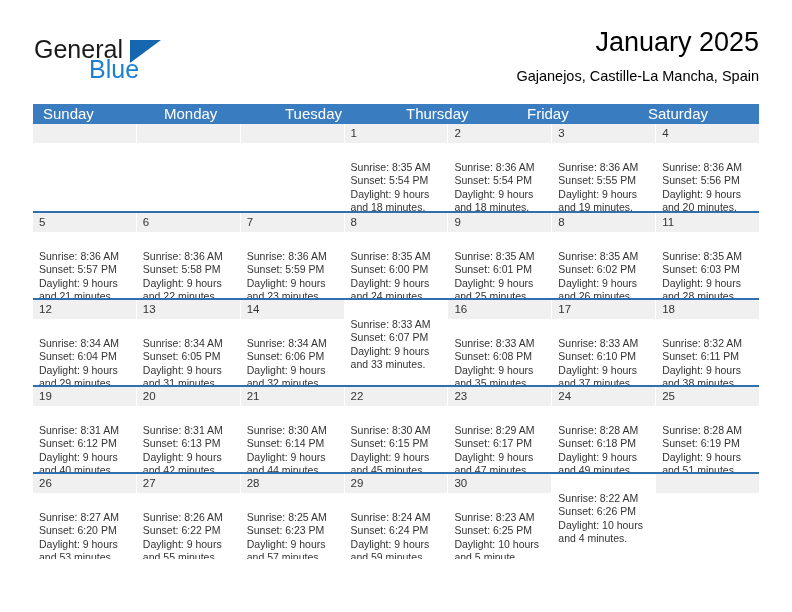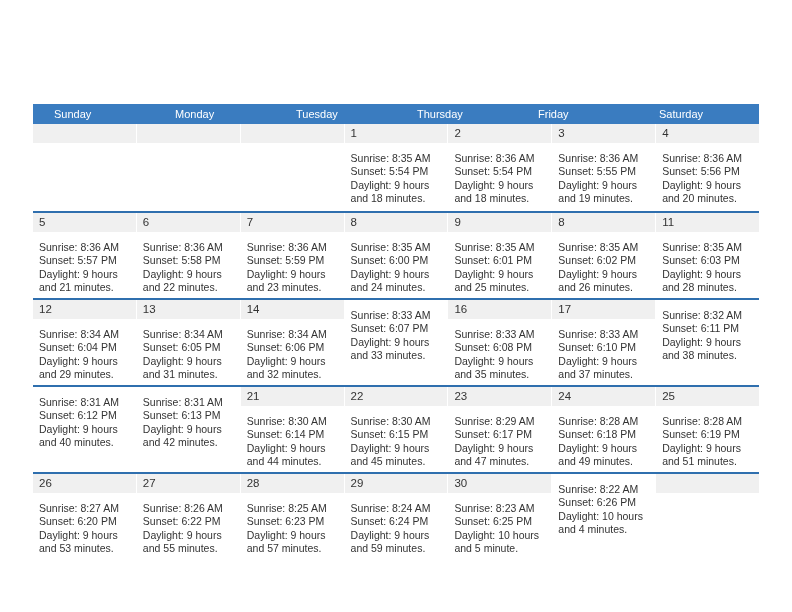--- a/index.html
+++ b/index.html
@@ -95,23 +95,23 @@
     width: 726px;
   }
   .weekdays {
     display: flex;
     background: #3a7cc0;
     height: 20px;
   }
   .weekday {
     flex: 1 1 0;
     color: #ffffff;
-    font-size: 11px;
+    font-size: 15px;
     line-height: 20px;
-    padding-left: 21px;
+    padding-left: 10px;
     box-sizing: border-box;
     white-space: nowrap;
   }
 
   .week {
     display: flex;
     border-top: 2px solid #2f6fae;
     height: 87px;
     box-sizing: border-box;
   }
@@ -133,37 +133,51 @@
     background: #f0f0f0;
     box-sizing: border-box;
   }
   .day-num {
     font-size: 11.5px;
     line-height: 19px;
     color: #333333;
     padding-left: 6px;
   }
   .day-info {
-    padding: 9px 4px 0 6px;
+    padding: 18px 4px 0 6px;
     font-size: 10.5px;
     line-height: 13.4px;
     color: #333333;
   }
   .day-info div {
     white-space: nowrap;
   }
   .day.empty .day-num-band {
     background: #f0f0f0;
   }
 </style>
 </head>
 <body>
 
 <div class="page">
 
+  <div class="header">
+
+    <div class="logo">
+      <span class="logo-general">General</span>
+      <span class="logo-tri"></span>
+      <span class="logo-blue">Blue</span>
+    </div>
+
+    <div class="title-block">
+      <div class="cal-title">January 2025</div>
+      <div class="cal-subtitle">Gajanejos, Castille-La Mancha, Spain</div>
+    </div>
+
+  </div>
 
   <div class="calendar">
     <div class="weekdays" id="weekday-row">
         <div class="weekday">Sunday</div>
         <div class="weekday">Monday</div>
         <div class="weekday">Tuesday</div>
         <div class="weekday">Thursday</div>
         <div class="weekday">Friday</div>
         <div class="weekday">Saturday</div>
       </div>
@@ -360,38 +374,47 @@
               <div class="day-num">17</div>
             </div>
             <div class="day-info">
               <div>Sunrise: 8:33 AM</div>
               <div>Sunset: 6:10 PM</div>
               <div>Daylight: 9 hours</div>
               <div>and 37 minutes.</div>
             </div>
           </div>
           <div class="day">
+            <div class="day-num-band">
+              <div class="day-num">18</div>
+            </div>
             <div class="day-info">
               <div>Sunrise: 8:32 AM</div>
               <div>Sunset: 6:11 PM</div>
               <div>Daylight: 9 hours</div>
               <div>and 38 minutes.</div>
             </div>
           </div>
         </div>
         <div class="week">
           <div class="day">
+            <div class="day-num-band">
+              <div class="day-num">19</div>
+            </div>
             <div class="day-info">
               <div>Sunrise: 8:31 AM</div>
               <div>Sunset: 6:12 PM</div>
               <div>Daylight: 9 hours</div>
               <div>and 40 minutes.</div>
             </div>
           </div>
           <div class="day">
+            <div class="day-num-band">
+              <div class="day-num">20</div>
+            </div>
             <div class="day-info">
               <div>Sunrise: 8:31 AM</div>
               <div>Sunset: 6:13 PM</div>
               <div>Daylight: 9 hours</div>
               <div>and 42 minutes.</div>
             </div>
           </div>
           <div class="day">
             <div class="day-num-band">
               <div class="day-num">21</div>

